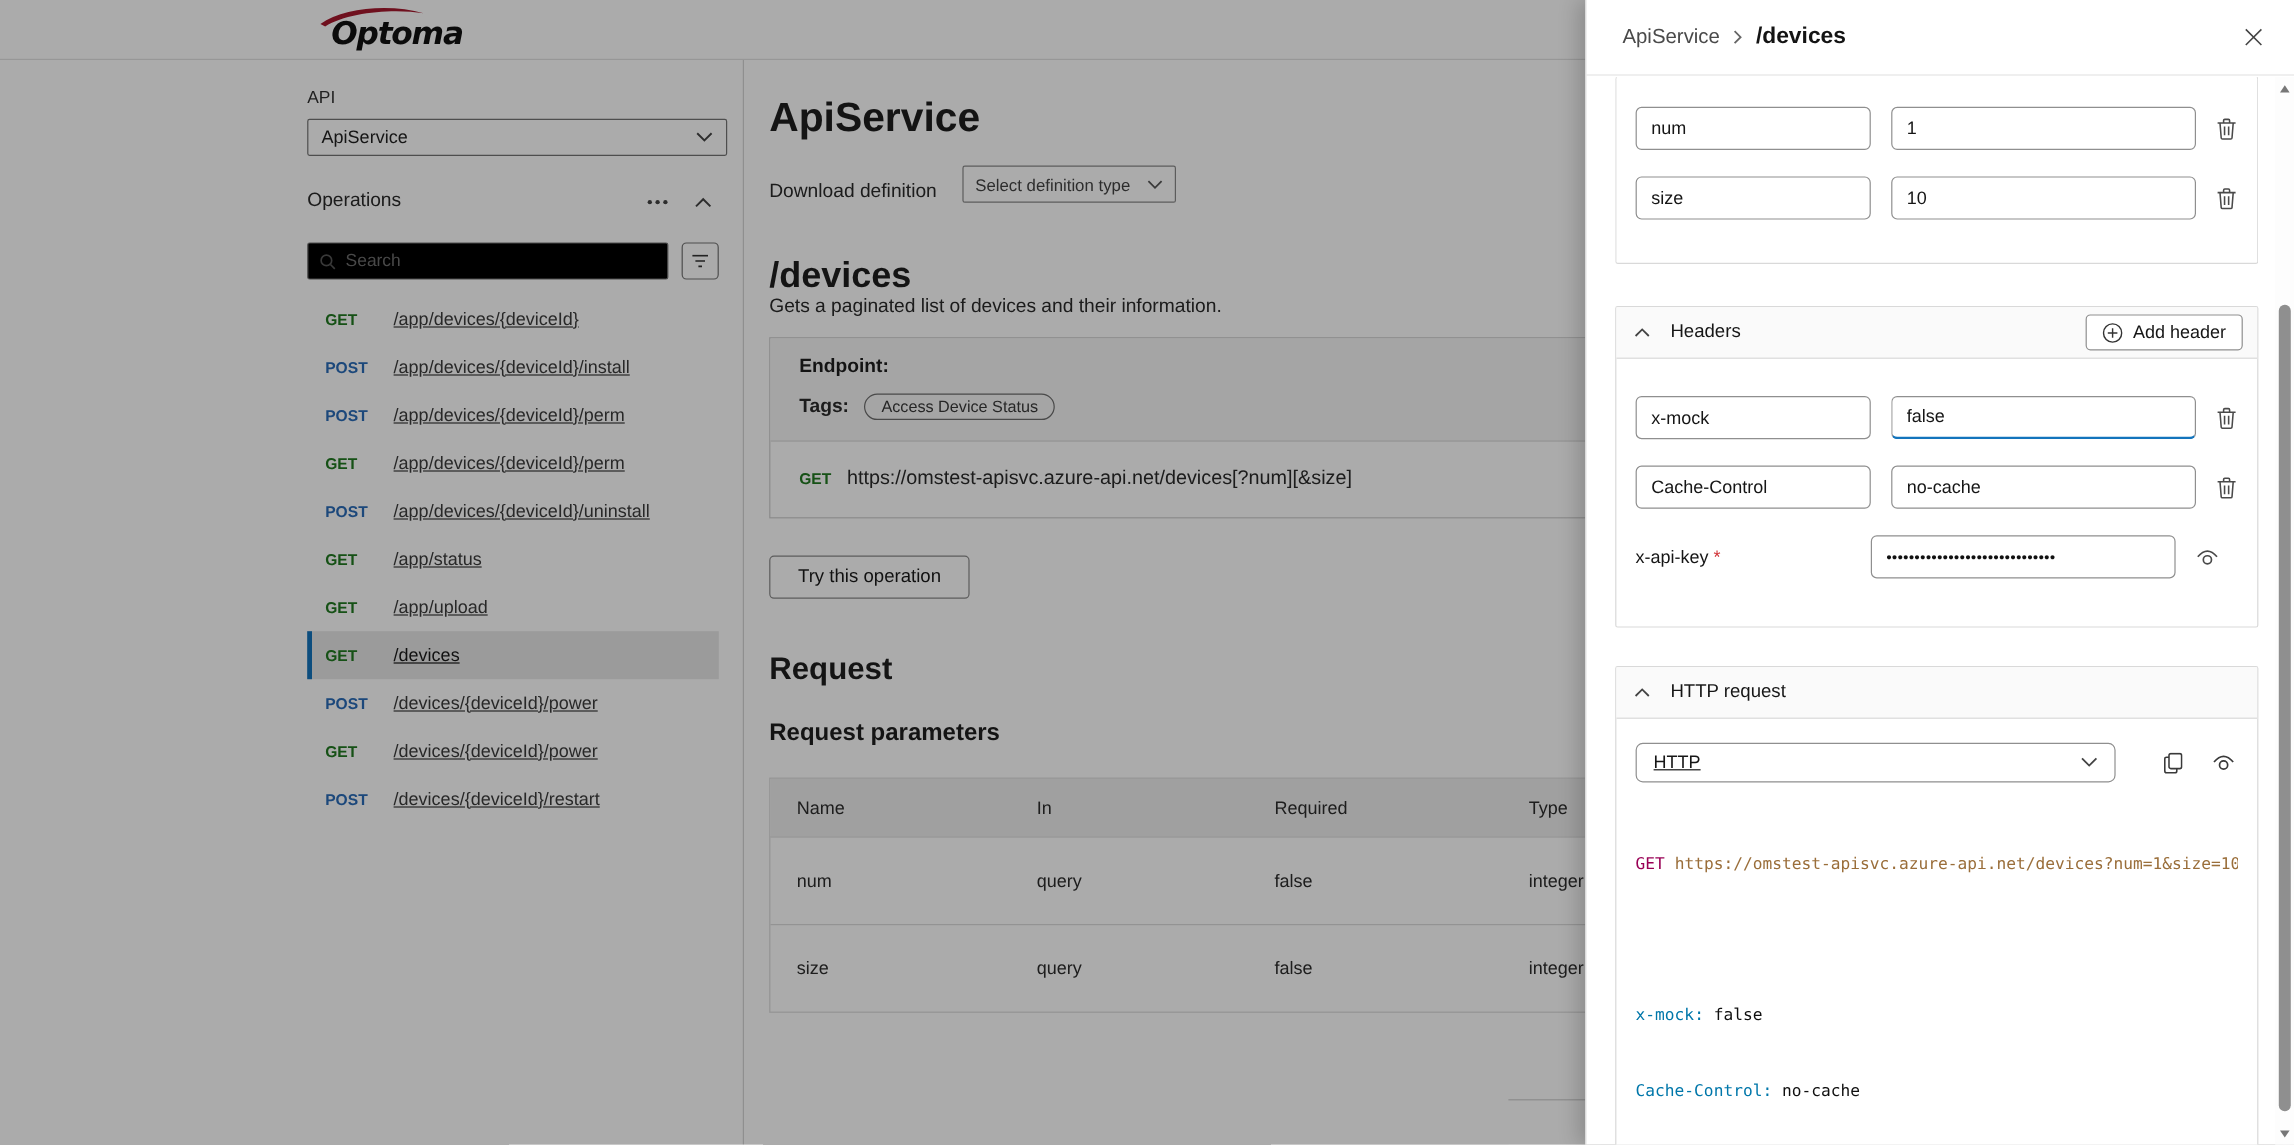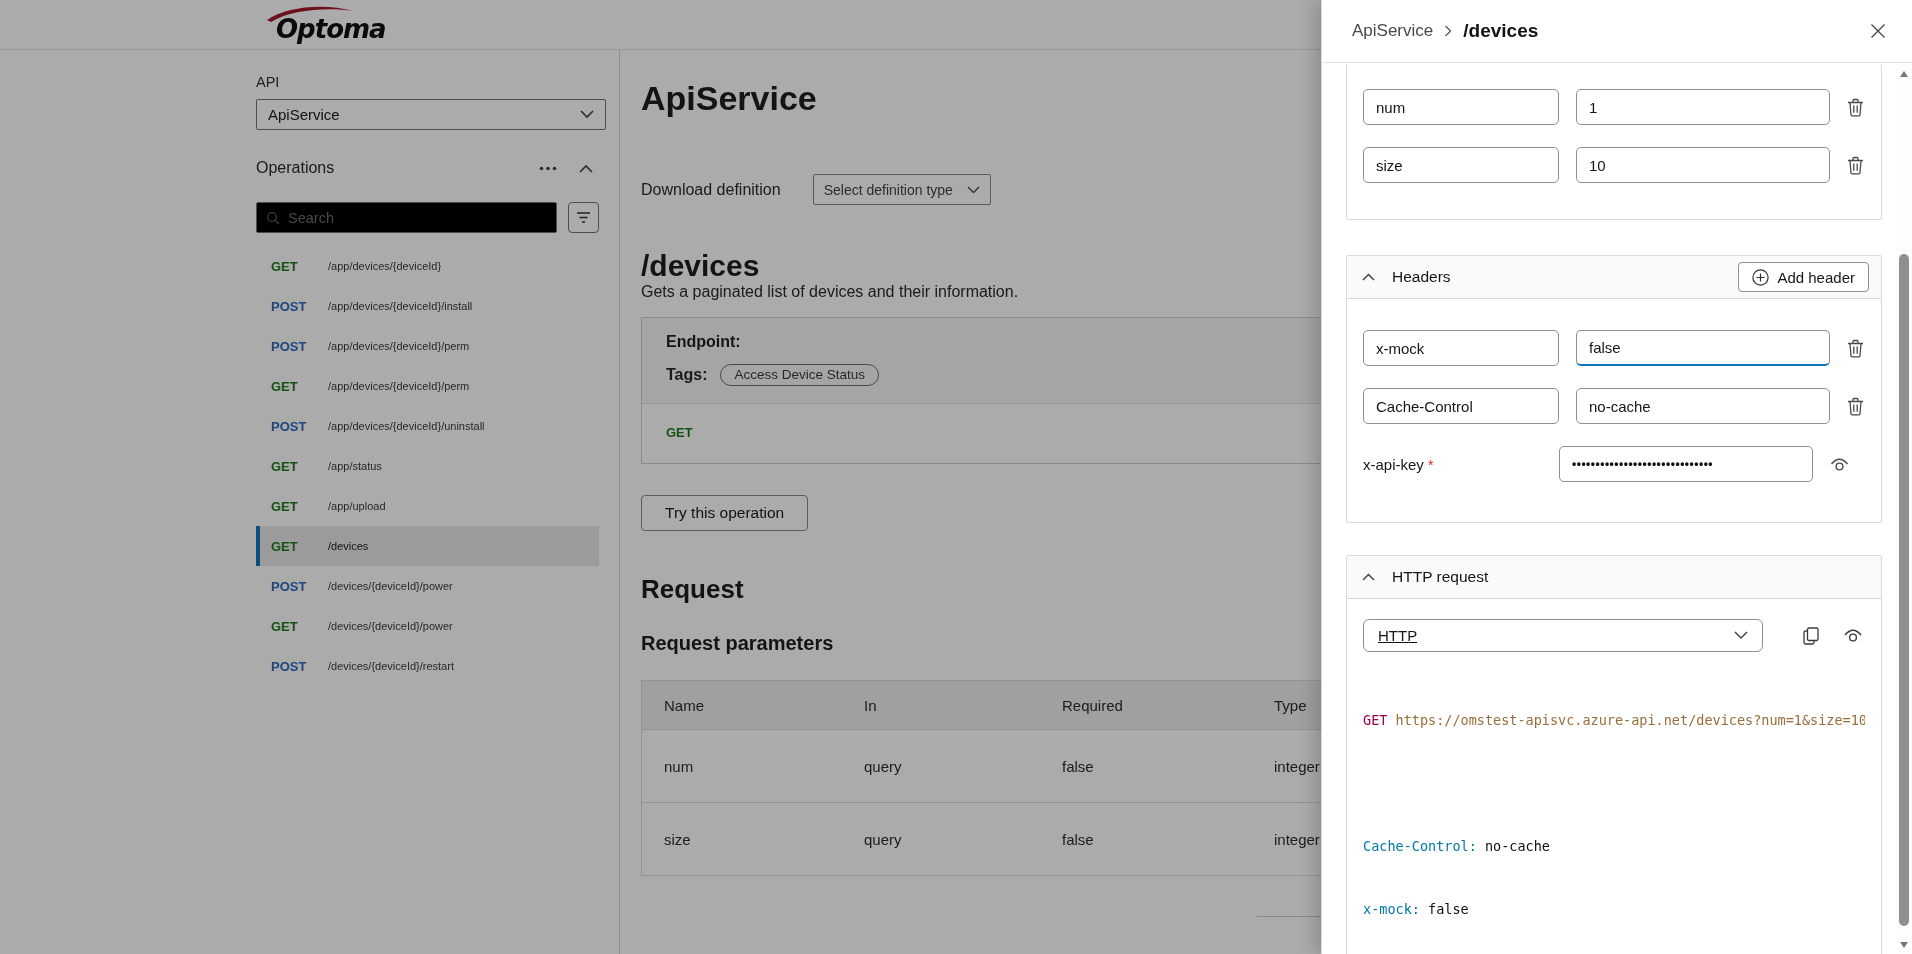--- a/index.html
+++ b/index.html
@@ -25,27 +25,27 @@
   .search-box { width:317px; height:31px; border:1px solid #757575; border-radius:2px; background:#000000; display:flex; align-items:center; padding:0 9px; gap:8px; }
   .search-ph { font-size:14.5px; color:#6d6d6d; }
   .filter-btn { width:33px; height:31px; border:1px solid #757575; border-radius:4px; background:#fff; display:flex; align-items:center; justify-content:center; cursor:pointer; }
   .op-list { margin-top:13px; }
   .op-item { height:40px; display:flex; align-items:center; padding-left:15px; cursor:pointer; }
   .op-item.selected { background:#e8e8e8; border-left:4px solid #1374bc; padding-left:11px; }
   .op-method { width:57px; font-size:13px; font-weight:bold; flex:none; }
   .m-get .op-method { color:#217a21; }
   .m-post .op-method { color:#2b6cb8; }
   .op-item.selected .op-method { font-weight:bold; }
-  .op-path { font-size:11px; color:#3c3c3c; }
+  .op-path { font-size:15px; color:#3c3c3c;text-decoration:underline; }
   .op-item.selected .op-path { color:#1a1a1a; }
 
   
   .main { flex:1; padding-left:21px; position:relative; }
   .h1 { font-size:34px; font-weight:bold; color:#1f1f1f; margin-top:29px; }
-  .dl-row { margin-top:56px; display:flex; align-items:center; gap:32px; }
+  .dl-row { margin-top:20px; display:flex; align-items:flex-end; gap:21px; }
   .dl-label { font-size:16px; color:#2b2b2b; }
   .dl-select { width:178px; height:31px; border:1px solid #8a8a8a; border-radius:2px; background:#fff; display:flex; align-items:center; justify-content:space-between; padding:0 10px; font-size:14px; color:#444; cursor:pointer; }
   .h2op { font-size:30px; font-weight:bold; color:#1f1f1f; margin-top:44px; }
   .op-desc { font-size:16px; color:#2b2b2b; }
   .ep-box { width:1075px; border:1px solid #cfcfcf; margin-top:16px; }
   .ep-top { background:#f7f7f7; border-bottom:1px solid #ddd; padding:15px 24px 17px; }
   .ep-label { font-size:16px; font-weight:bold; color:#1f1f1f; }
   .tags-row { display:flex; align-items:center; gap:13px; margin-top:13px; }
   .tags-label { font-size:16px; font-weight:bold; color:#2b2b2b; }
   .tag-pill { border:1px solid #6d6d6d; border-radius:13px; padding:2px 13px 3px; font-size:13.5px; color:#3a3a3a; }
@@ -234,20 +234,21 @@
       <div class="ep-box">
         <div class="ep-top">
           <div class="ep-label">Endpoint:</div>
           <div class="tags-row">
             <span class="tags-label">Tags:</span>
             <span class="tag-pill">Access Device Status</span>
           </div>
         </div>
         <div class="ep-get">
           <span class="get-badge">GET</span>
+          <span class="get-url">https://omstest-apisvc.azure-api.net/devices[?num][&amp;size]</span>
         </div>
       </div>
 
       <button class="try-btn">Try this operation</button>
 
       <div class="h2req">Request</div>
       <div class="h3req">Request parameters</div>
 
       <div class="ptable">
         <div class="trow thead">
@@ -404,22 +405,22 @@
             <svg width="20" height="15" viewBox="0 0 19 15">
                 <path d="M1.5 7 Q9.5 -2.5 17.5 7" fill="none" stroke="#3a3a3a" stroke-width="1.4"></path>
                 <circle cx="9.5" cy="9.5" r="3.4" fill="none" stroke="#3a3a3a" stroke-width="1.4"></circle>
               </svg>
           </div>
         </div>
 
         <div class="code">
           <div><span class="cm">GET</span><span> </span><span class="cu">https://omstest-apisvc.azure-api.net/devices?num=1&amp;size=10 HTTP/1.1</span></div>
           <div>&nbsp;</div>
+          <div><span class="ck">x-mock</span><span class="cv">false</span></div>
           <div><span class="ck">Cache-Control</span><span class="cv">no-cache</span></div>
-          <div><span class="ck">x-mock</span><span class="cv">false</span></div>
           
         </div>
 
       </div>
     </div>
 
   </div>
 
   <div class="vscroll">
     <span class="tri tri-up vs-up"></span>

